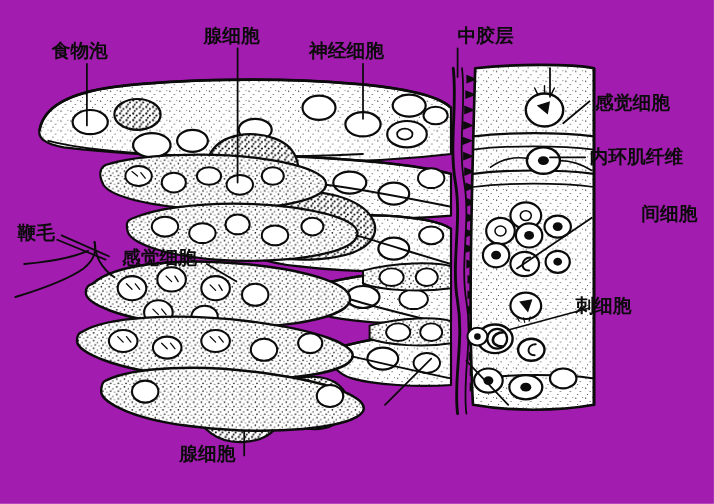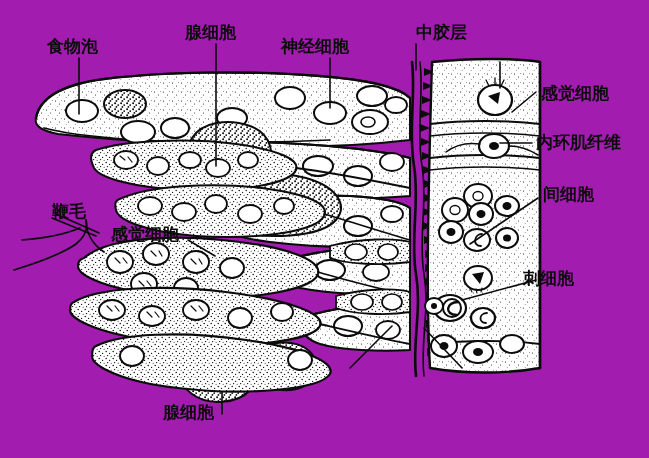--- a/index.html
+++ b/index.html
@@ -308,19 +308,19 @@
       </g>
     </g>
   </svg>
 
   <div class="lbl" style="left:47px;  top:38px;">食物泡</div>
   <div class="lbl" style="left:185px; top:24px;">腺细胞</div>
   <div class="lbl" style="left:281px; top:38px;">神经细胞</div>
   <div class="lbl" style="left:416px; top:24px;">中胶层</div>
   <div class="lbl" style="left:541px; top:85px;">感觉细胞</div>
   <div class="lbl" style="left:536px; top:134px;">内环肌纤维</div>
-  <div class="lbl" style="left:543px; top:186px;">间细胞</div>
+  <div class="lbl" style="left:543px; top:186px;padding-left:40px;">间细胞</div>
   <div class="lbl" style="left:523px; top:270px;">刺细胞</div>
-  <div class="lbl" style="left:16px;  top:203px;margin-left:36px;">鞭毛</div>
+  <div class="lbl" style="left:16px;  top:203px;">鞭毛</div>
   <div class="lbl" style="left:111px; top:226px;">感觉细胞</div>
   <div class="lbl" style="left:163px; top:404px;">腺细胞</div>
 
 </div>
 
 </body></html>

